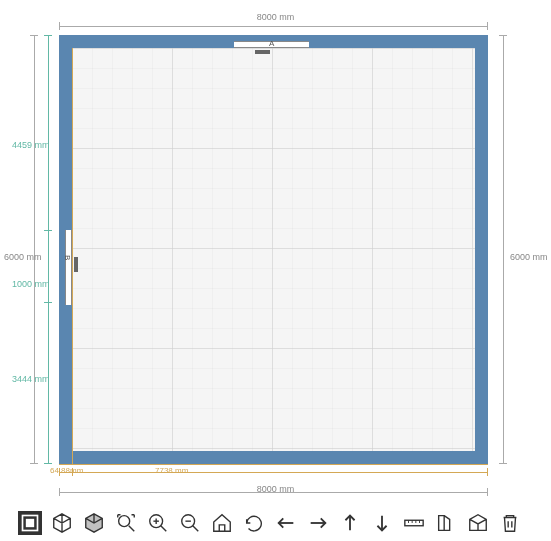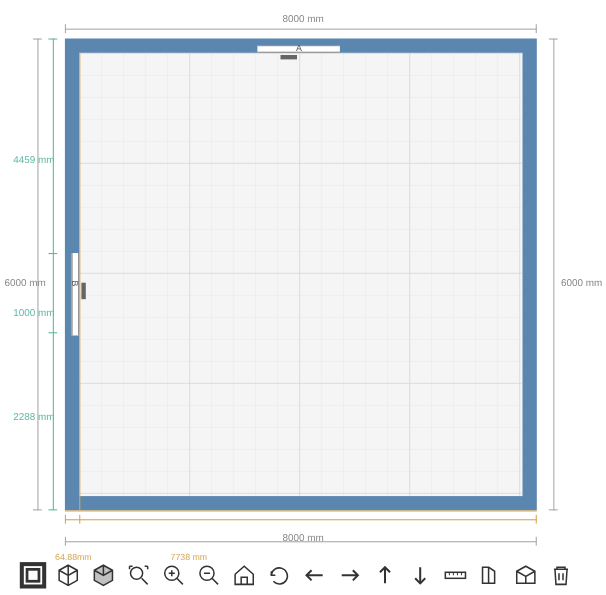--- a/index.html
+++ b/index.html
@@ -31,21 +31,21 @@
 
 .door-left { position: absolute; left: 6px; top: 195px; width: 7px; height: 75px; background: #fff; border-left: 1px solid #888; border-right: 1px solid #888; }
 .door-left-handle { position: absolute; left: 15px; top: 222px; width: 4px; height: 15px; background: #666; }
 .door-left-label { position: absolute; left: 4px; top: 220px; font-size: 8px; color: #555; writing-mode: vertical-rl; }
 
 .guide-line-h { position: absolute; height: 1px; background: #d4a855; }
 .guide-line-v { position: absolute; width: 1px; background: #d4a855; }
 
 .side-dim { position: absolute; font-size: 9px; color: #62b8a5; }
 
-.orange-dim { position: absolute; font-size: 8px; color: #d4a855; margin-top: 36px; }
+.orange-dim { position: absolute; font-size: 8px; color: #d4a855; }
 
 .toolbar { position: absolute; left: 0; bottom: 0; width: 551px; height: 36px; display: flex; align-items: center; gap: 8px; padding: 0 18px; }
 .tool-btn { width: 24px; height: 24px; display: flex; align-items: center; justify-content: center; cursor: pointer; color: #333; }
 .tool-btn.active { background: #333; color: #fff; padding: 2px; }
 .tool-btn svg { width: 22px; height: 22px; }
 </style>
 </head>
 <body>
 
 <div class="canvas-area">
@@ -70,21 +70,21 @@
   <div class="dim-tick-h" style="left:30px; top:463px;"></div>
   <div class="dim-label dim-left-outer">6000 mm</div>
 
   <div class="dim-line-v" style="left:48px; top:35px; height:429px; background:#62b8a5;"></div>
   <div class="dim-tick-h" style="left:44px; top:35px; background:#62b8a5;"></div>
   <div class="dim-tick-h" style="left:44px; top:230px; background:#62b8a5;"></div>
   <div class="dim-tick-h" style="left:44px; top:302px; background:#62b8a5;"></div>
   <div class="dim-tick-h" style="left:44px; top:463px; background:#62b8a5;"></div>
   <div class="side-dim" style="left:12px; top:140px;">4459 mm</div>
   <div class="side-dim" style="left:12px; top:263px;margin-top:16px;">1000 mm</div>
-  <div class="side-dim" style="left:12px; top:374px;">2288 mm</div>
+  <div class="side-dim" style="left:12px; top:374px;">3444 mm</div>
 
   <div class="floor-plan">
     <div class="wall-outer"></div>
     <div class="wall-inner"></div>
     <svg class="grid-svg">
       <defs>
         <pattern id="sg" width="20" height="20" patternUnits="userSpaceOnUse">
           <path d="M 20 0 L 0 0 0 20" fill="none" stroke="#ddd" stroke-width="0.5"></path>
         </pattern>
         <pattern id="lg" width="100" height="100" patternUnits="userSpaceOnUse">

